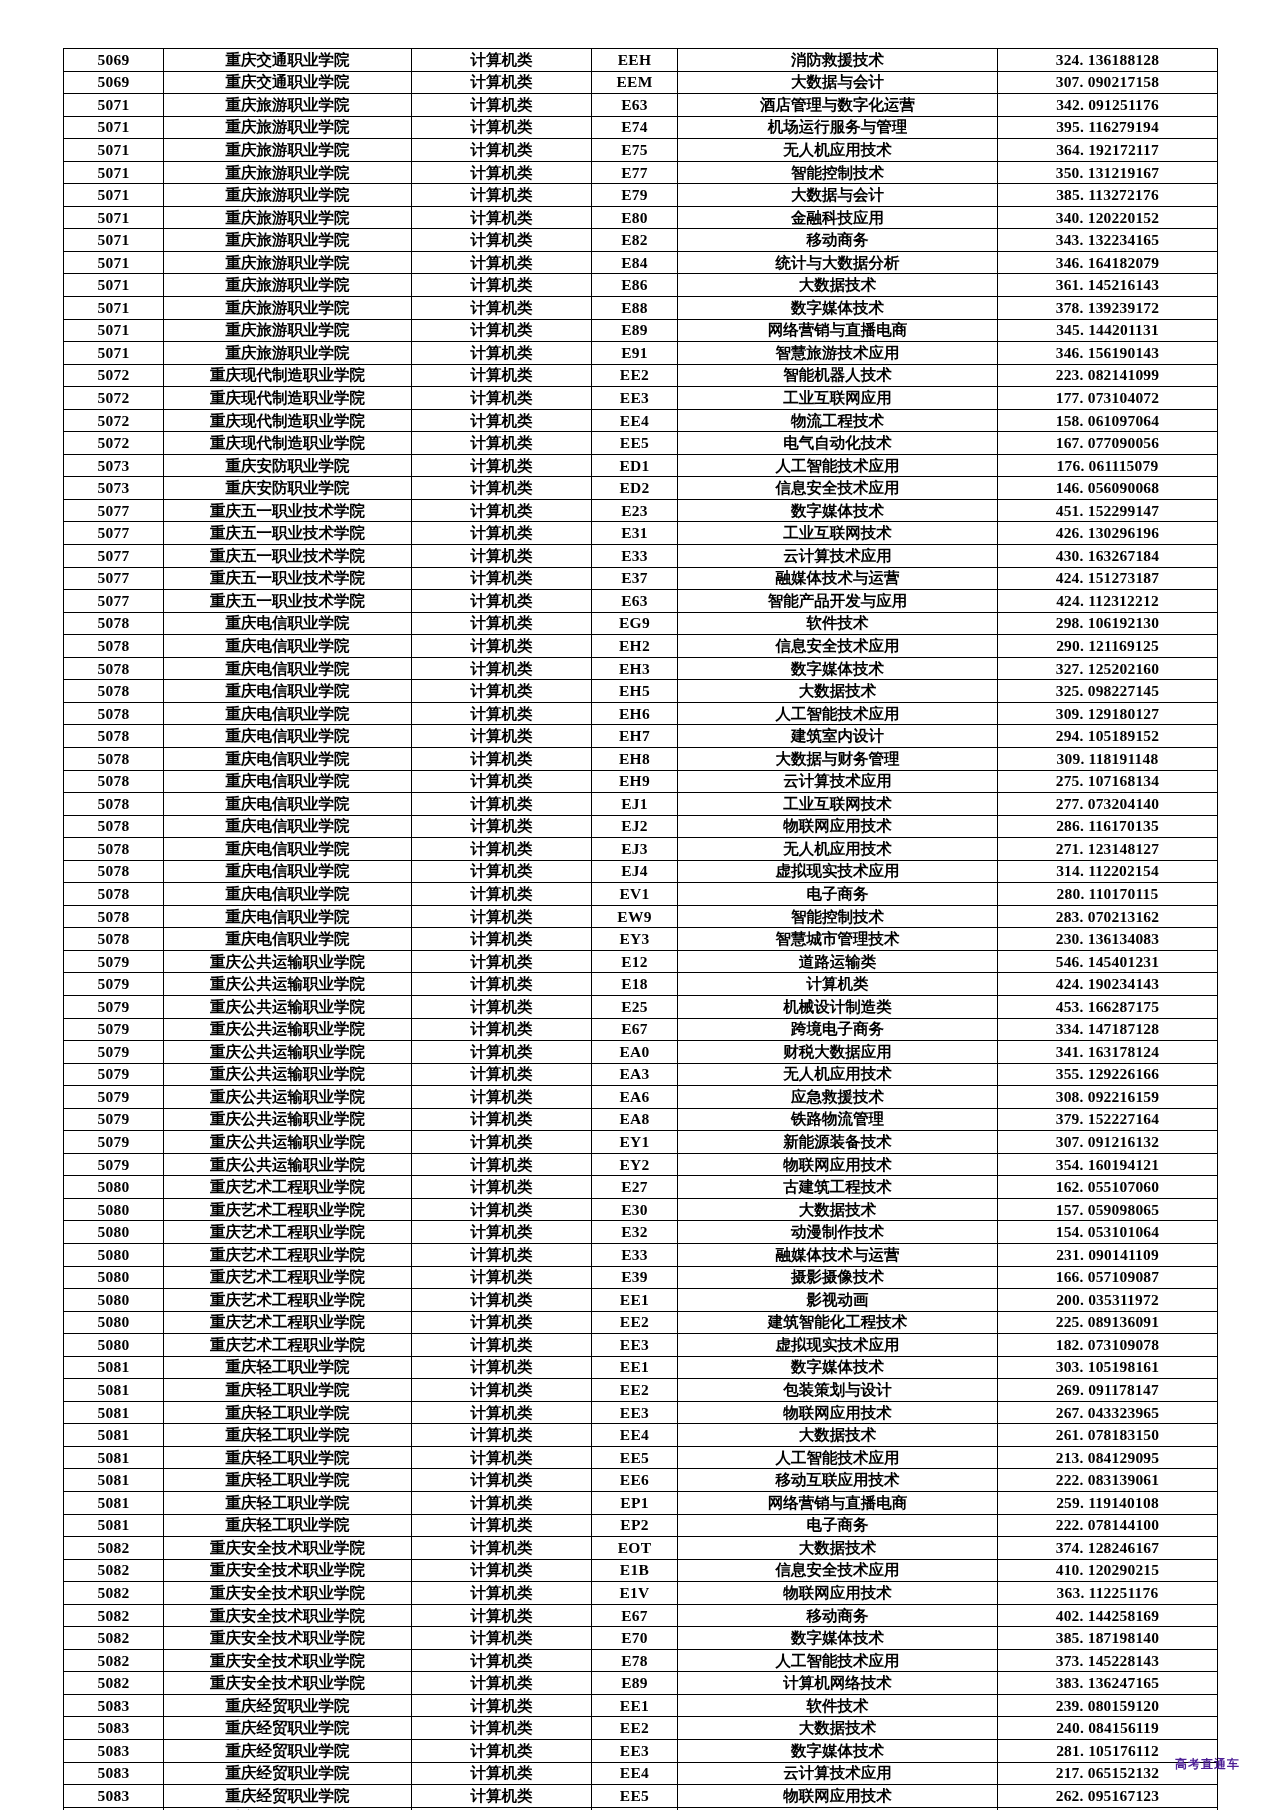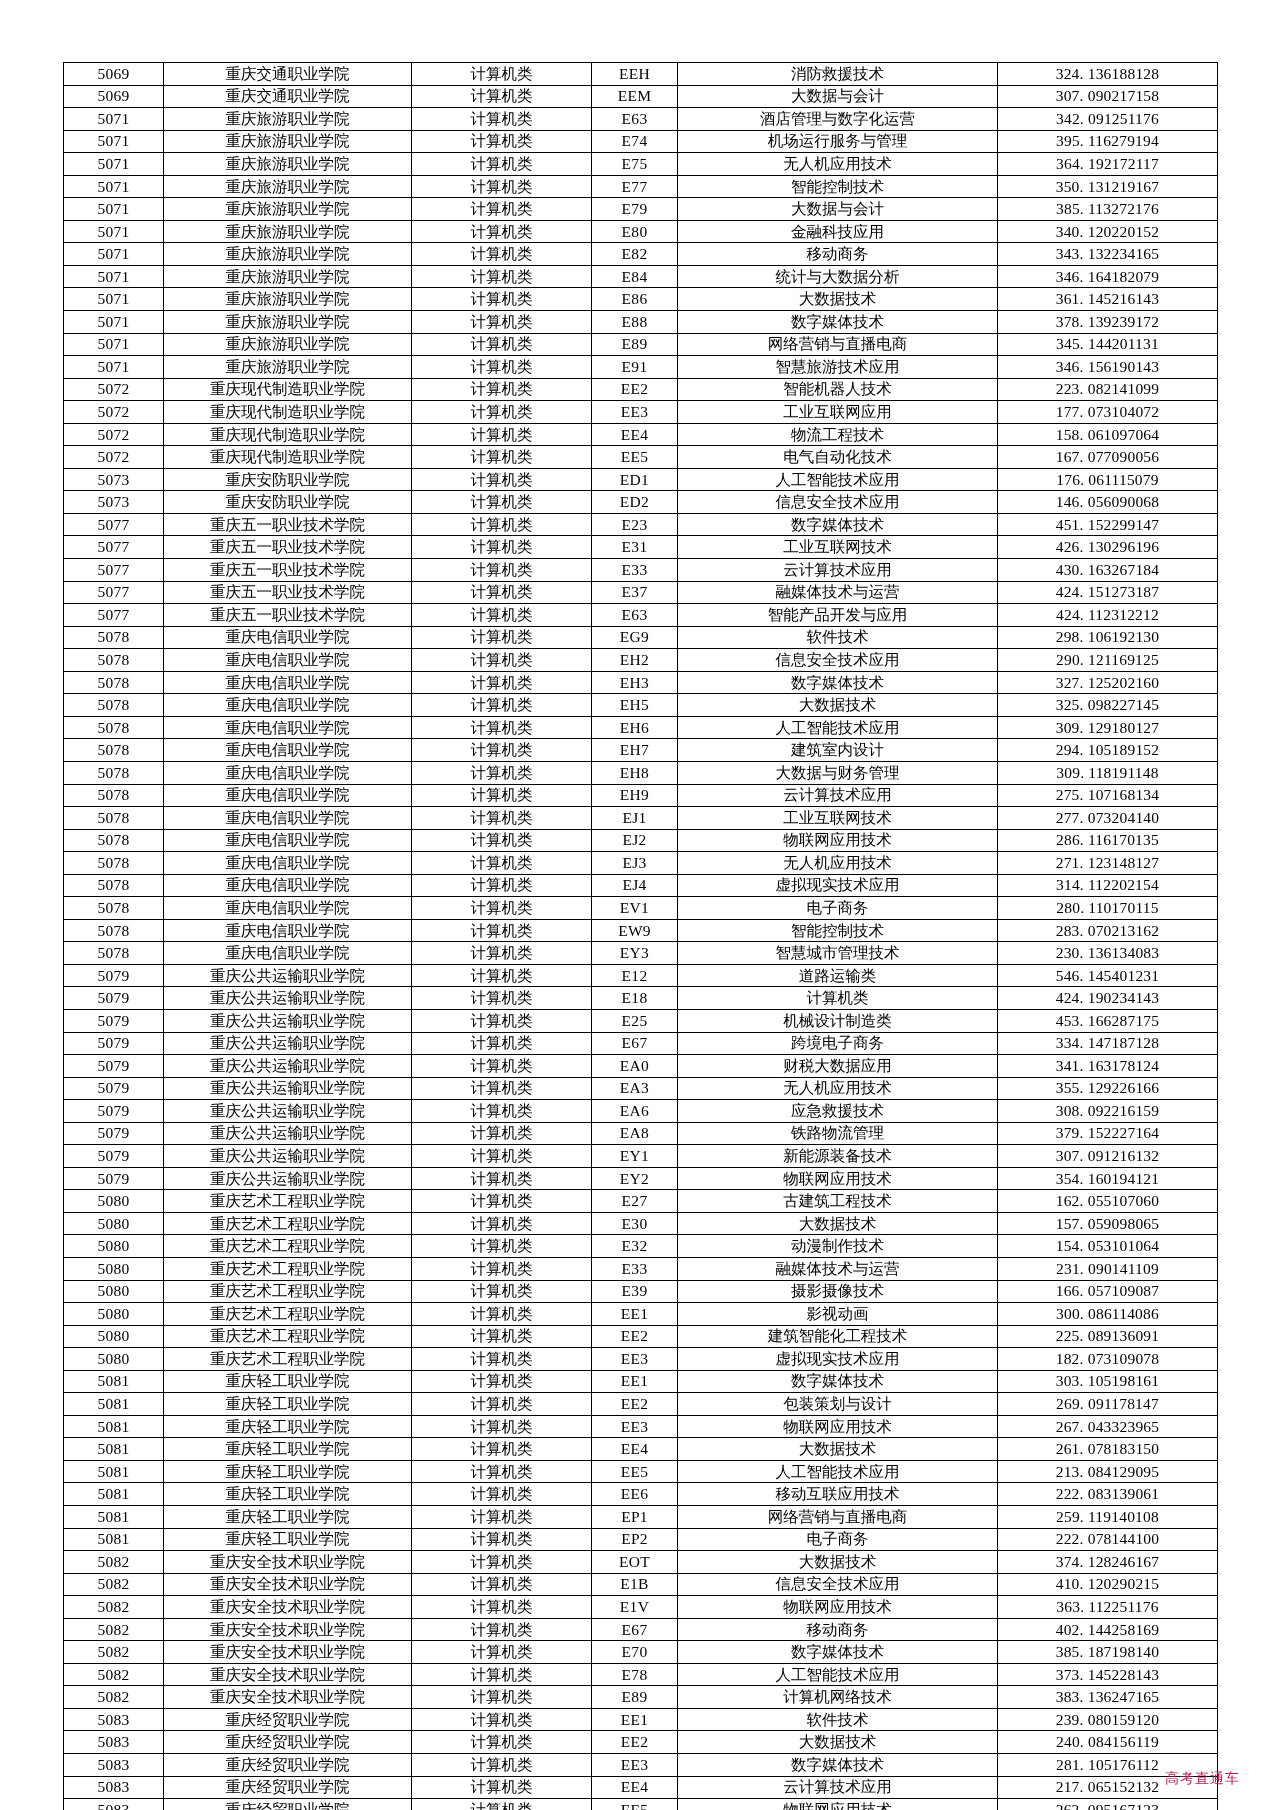--- a/index.html
+++ b/index.html
@@ -12,24 +12,25 @@
     width: 1280px;
     height: 1810px;
     position: relative;
     font-family: "Liberation Serif", "DejaVu Serif", serif;
     overflow: hidden;
   }
 
   .page {
     position: absolute;
     left: 0;
-    top: 14px;
+    top: 0;
     width: 1280px;
     height: 1568px;
     background: #ffffff;
+    font-weight: bold;
   }
 
   .table-wrap {
     position: absolute;
     left: 63px;
     top: 48px;
     width: 1154px;
   }
 
   table.score-table {
@@ -62,22 +63,22 @@
   td.school { font-size: 15.5px; letter-spacing: 0px; }
   td.group  { font-size: 15.5px; }
   td.mcode  { font-size: 15.5px; letter-spacing: 0.3px; }
   td.major  { font-size: 15.5px; }
   td.score  { font-size: 15.5px; letter-spacing: 0.2px; }
 
   .watermark {
     position: absolute;
     right: 40px;
     top: 1756px;
-    font-size: 14px;
-    color: #be185d;
+    font-size: 12px;
+    color: #4c1d95;
     font-family: "Liberation Sans", "DejaVu Sans", sans-serif;
     letter-spacing: 1px;
     user-select: none;
   }
 </style>
 </head>
 <body>
 
 <div class="page">
 
@@ -531,21 +532,21 @@
             <td class="mcode">E39</td>
             <td class="major">摄影摄像技术</td>
             <td class="score">166. 057109087</td>
           </tr>
           <tr>
             <td class="code">5080</td>
             <td class="school">重庆艺术工程职业学院</td>
             <td class="group">计算机类</td>
             <td class="mcode">EE1</td>
             <td class="major">影视动画</td>
-            <td class="score">300. 086114086</td>
+            <td class="score">200. 035311972</td>
           </tr>
           <tr>
             <td class="code">5080</td>
             <td class="school">重庆艺术工程职业学院</td>
             <td class="group">计算机类</td>
             <td class="mcode">EE2</td>
             <td class="major">建筑智能化工程技术</td>
             <td class="score">225. 089136091</td>
           </tr>
           <tr>

